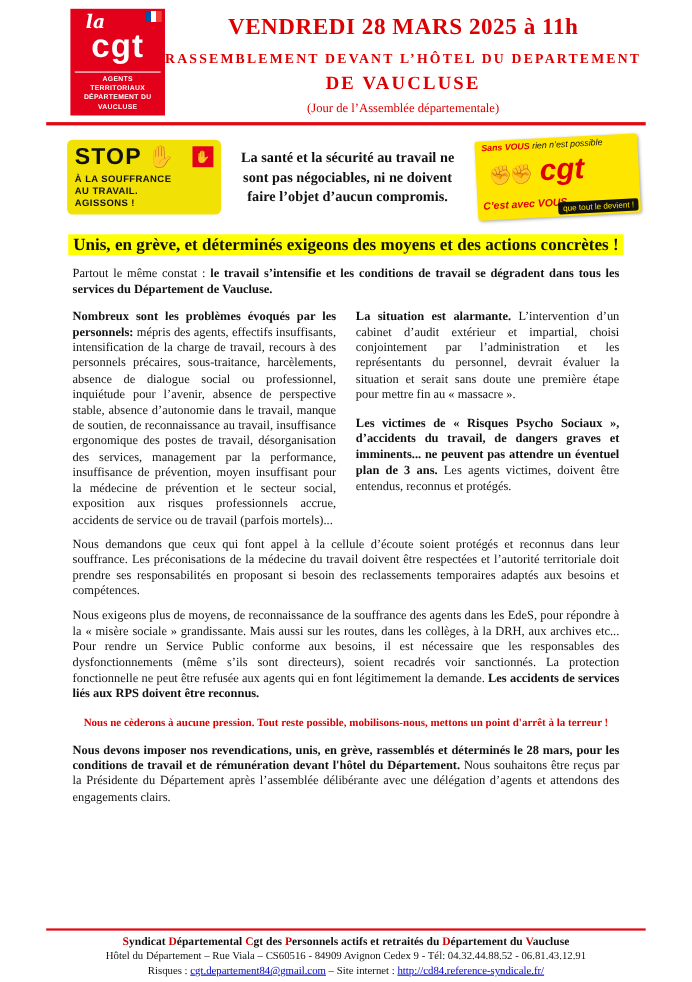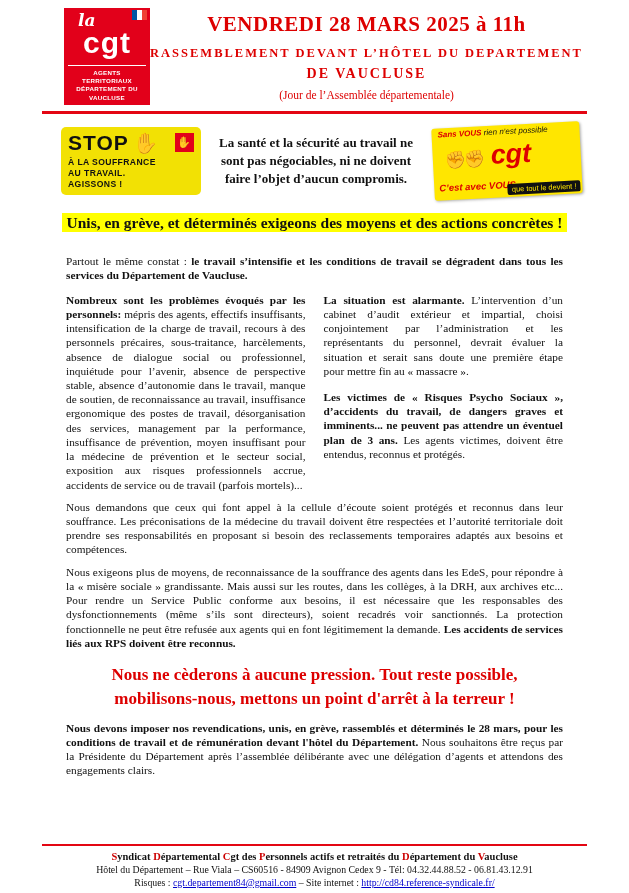--- a/index.html
+++ b/index.html
@@ -19,21 +19,21 @@
   .logo-flag { position:absolute; top:2px; right:3px; width:15px; height:10px;
     background:linear-gradient(90deg,#0055a4 0 33%,#ffffff 33% 66%,#ef4135 66% 100%); }
   .logo-la { font-style:italic; font-weight:bold; font-size:17px; text-align:left;
     padding-left:14px; line-height:1; font-family:"DejaVu Serif", serif; }
   .logo-cgt { font-size:30px; font-weight:bold; line-height:0.95; letter-spacing:1px; }
   .logo-sub { font-size:6.2px; line-height:1.35; margin:7px 4px 0 4px;
     border-top:1px solid #ffffff; padding-top:3px; font-weight:bold; letter-spacing:0.3px; }
   .titles { flex:1; text-align:center; padding-top:4px; color:var(--heading-red); }
   .title { font-size:21px; font-weight:bold; letter-spacing:0.5px; }
   .subtitle1 { font-size:12.5px; font-weight:bold; letter-spacing:2px; margin-top:9px; }
-  .subtitle2 { font-size:14px; font-weight:bold; letter-spacing:2px; margin-top:5px; }
+  .subtitle2 { font-size:17px; font-weight:bold; letter-spacing:2px; margin-top:5px; }
   .subtitle3 { font-size:11.5px; font-weight:normal; margin-top:7px; }
   .rule { height:3px; background:var(--rule-red); margin:6px 10px 0 10px; }
 
   
   .banner { display:flex; align-items:center; gap:10px; padding:9px 14px 0 29px; }
   .stop-badge { width:140px; min-width:140px; background:var(--badge-yellow);
     border-radius:5px; padding:4px 7px 5px 7px; box-sizing:border-box;
     font-family:"Liberation Sans", sans-serif; }
   .stop-row { display:flex; align-items:center; gap:5px; }
   .stop-word { font-size:21px; font-weight:900; letter-spacing:1px; }
@@ -51,29 +51,29 @@
   .st-sans { color:var(--heading-red); font-weight:bold; }
   .st-fig { position:absolute; top:22px; left:12px; font-size:17px; color:#111; letter-spacing:-2px; }
   .st-cgt { position:absolute; top:16px; left:58px; color:var(--heading-red);
     font-weight:bold; font-style:italic; font-size:27px; line-height:1; }
   .st-avec { position:absolute; bottom:7px; left:5px; color:var(--heading-red);
     font-weight:bold; font-style:italic; font-size:9.5px; }
   .st-devient { position:absolute; bottom:2px; right:2px; background:#111111;
     color:var(--sticker-yellow); font-size:7.4px; padding:1px 4px; border-radius:2px; }
 
   
-  .highlight { text-align:center; margin:12px 28px 20px 28px; font-size:15.5px;
+  .highlight { text-align:center; margin:12px 28px 8px 28px; font-size:15.5px;
     font-weight:bold; line-height:1.5; }
   .highlight span { background:var(--highlight-yellow); padding:1px 5px;
     box-decoration-break:clone; -webkit-box-decoration-break:clone; }
   .para { margin:8px 34px; font-size:11.3px; line-height:1.26; text-align:justify; }
   .cols { display:flex; gap:18px; margin:10px 34px 8px 34px; }
   .col { flex:1; font-size:11.3px; line-height:1.26; text-align:justify; }
   .col .colp { margin:0 0 12px 0; }
-  .red-heading { color:var(--heading-red); text-align:center; font-size:17px;
+  .red-heading { color:var(--heading-red); text-align:center; font-size:10px;
     font-weight:bold; margin:13px 44px 10px 44px; line-height:1.4; }
 
   
   footer { position:absolute; left:0; right:0; bottom:5px; text-align:center; }
   .footer-rule { height:2px; background:var(--rule-red); margin:0 10px 5px 10px; }
   .f1 { font-size:10.5px; font-weight:bold; }
   .f2 { font-size:9.8px; margin-top:2px; }
   .f3 { font-size:9.8px; margin-top:2px; }
   .doc-link { color:var(--link-blue); text-decoration:underline; }
 </style>

